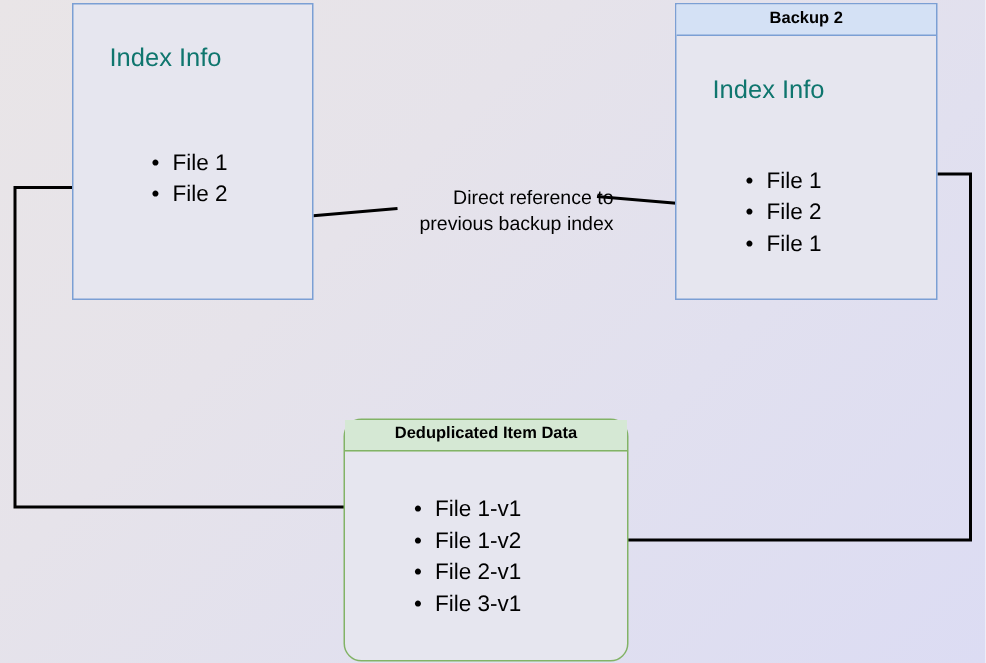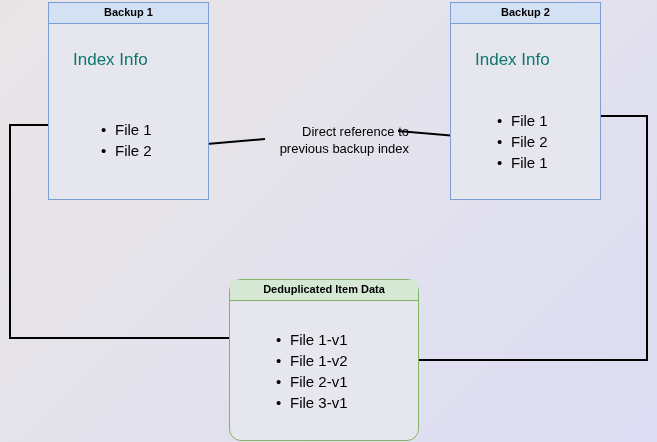--- a/index.html
+++ b/index.html
@@ -110,31 +110,30 @@
     <path d="M 90,125 L 10,125 L 10,338 L 272,338" fill="none" stroke="#000000" stroke-width="2" marker-end="url(#arrowhead)"></path>
 
     <path d="M 576,116 L 647,116 L 647,360 L 382,360" fill="none" stroke="#000000" stroke-width="2" marker-end="url(#arrowhead)"></path>
 
     <path d="M 265,139 L 172,147" fill="none" stroke="#000000" stroke-width="2" marker-end="url(#arrowhead)"></path>
 
     <path d="M 398,131 L 492,139" fill="none" stroke="#000000" stroke-width="2"></path>
   </svg>
 
   <div class="box" style="left:48px; top:2px; width:161px; height:198px;">
-    <div class="box-header">Backup 1</div>
     <div class="box-body">
       <div class="index-title">Index Info</div>
       <ul class="file-list" style="left:52px; top:95px;">
         <li>File 1</li>
         <li>File 2</li>
       </ul>
     </div>
   </div>
 
-  <div class="box" style="left:450px; top:2px; width:151px; height:198px;">
+  <div class="box" style="left:450px; top:2px; width:175px; height:198px;">
     <div class="box-header">Backup 2</div>
     <div class="box-body">
       <div class="index-title">Index Info</div>
       <ul class="file-list" style="left:46px; top:86px;">
         <li>File 1</li>
         <li>File 2</li>
         <li>File 1</li>
       </ul>
     </div>
   </div>

